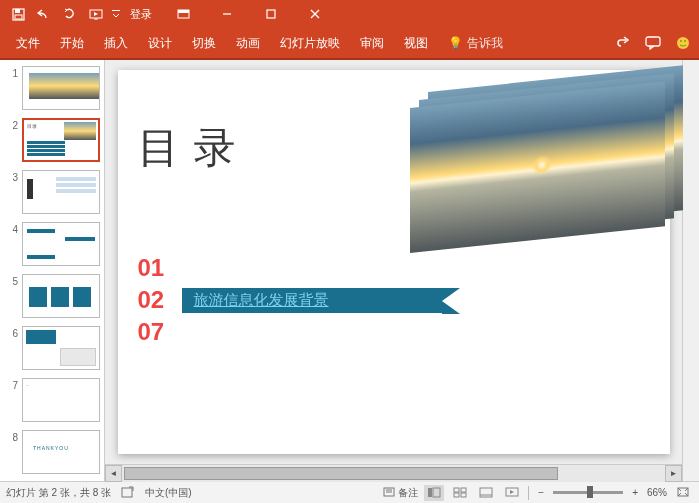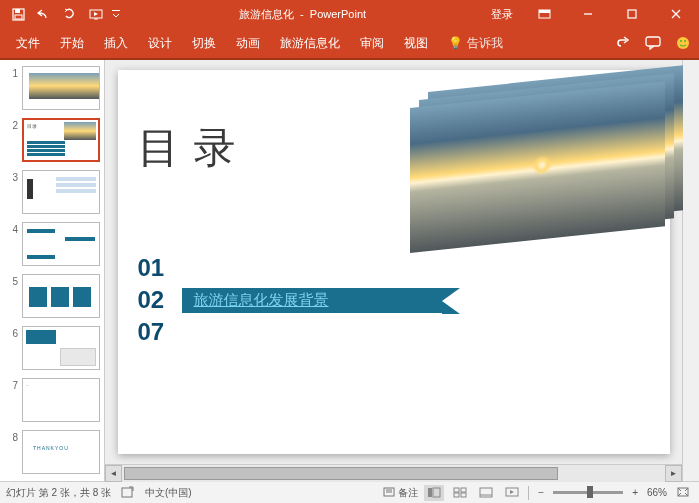--- a/index.html
+++ b/index.html
@@ -25,21 +25,21 @@
 .canvas-scroll{flex:1;display:flex;align-items:center;justify-content:center;}
 .slide{width:552px;height:384px;background:#fff;box-shadow:0 2px 8px rgba(0,0,0,0.3);position:relative;}
 .slide-title{position:absolute;left:20px;top:50px;font-size:42px;color:#3a3a3a;font-weight:400;letter-spacing:14px;}
 .slide-img-group{position:absolute;right:0px;top:30px;width:260px;height:155px;}
 .slide-img{position:absolute;width:255px;height:145px;background:linear-gradient(180deg,#7aa0b8 0%,#4a6b85 25%,#ffd978 48%,#fff3d0 52%,#b5b5a0 58%,#50575a 100%);transform:skewY(-6deg);transform-origin:left;overflow:hidden;}
 .slide-img.i1{top:-8px;left:18px;}
 .slide-img.i2{top:0;left:9px;z-index:2;}
 .slide-img.i3{top:8px;left:0;z-index:3;}
 .toc-list{position:absolute;left:20px;top:185px;}
 .toc-item{display:flex;align-items:center;margin-bottom:6px;height:26px;}
-.toc-num{font-size:24px;color:#0c4a6e;font-weight:bold;width:44px;}
+.toc-num{font-size:24px;color:#ef4444;font-weight:bold;width:44px;}
 .toc-bar{background:#1a6e8e;color:#7bd5f0;font-size:15px;padding:3px 30px 3px 12px;text-decoration:underline;position:relative;width:260px;}
 .toc-bar::after{content:"";position:absolute;right:-18px;top:0;border-top:13px solid #1a6e8e;border-bottom:13px solid #1a6e8e;border-right:18px solid transparent;}
 .toc-bar::before{content:"";position:absolute;right:-18px;top:0;height:100%;width:0;}
 .hscroll{height:17px;background:#f0f0f0;border-top:1px solid #ccc;display:flex;align-items:center;}
 .hscroll-arrow{width:17px;height:17px;background:#e0e0e0;border:1px solid #bbb;display:flex;align-items:center;justify-content:center;font-size:8px;color:#555;cursor:pointer;}
 .hscroll-track{flex:1;height:17px;background:#e8e8e8;position:relative;}
 .hscroll-thumb{position:absolute;left:2px;top:2px;height:13px;width:80%;background:#c0c0c0;border:1px solid #999;}
 .vscroll{width:17px;background:#f0f0f0;border-left:1px solid #ccc;}
 .statusbar{height:22px;background:#f3f3f3;border-top:1px solid #ccc;display:flex;align-items:center;font-size:10px;color:#555;padding:0 6px;}
 .status-left{display:flex;gap:10px;align-items:center;}
@@ -86,21 +86,20 @@
           <path d="M5 11 L9 11" stroke="#fff"></path>
         </svg>
       </div>
     <div class="tb-btn" style="width:12px;">
         <svg width="8" height="10">
           <rect x="0" y="1" width="8" height="1" fill="#fff"></rect>
           <path d="M1 5 L4 8 L7 5" fill="none" stroke="#fff"></path>
         </svg>
       </div>
   </div>
-  <div class="tb-center"><span>旅游信息化</span> &nbsp;-&nbsp; <span>PowerPoint</span></div>
   <div class="tb-right">
     <div class="tb-btn" style="width:auto;padding:0 8px;">登录</div>
     <div class="tb-btn">
         <svg width="13" height="11" viewBox="0 0 13 11">
           <rect x="1" y="1" width="11" height="8" fill="none" stroke="#fff"></rect>
           <rect x="1" y="1" width="11" height="3" fill="#fff"></rect>
         </svg>
       </div>
     <div class="tb-btn">
         <svg width="12" height="12">
@@ -121,21 +120,21 @@
   </div>
 </div>
 
 <div class="ribbon">
   <div class="ribbon-tab">文件</div>
   <div class="ribbon-tab">开始</div>
   <div class="ribbon-tab">插入</div>
   <div class="ribbon-tab">设计</div>
   <div class="ribbon-tab">切换</div>
   <div class="ribbon-tab">动画</div>
-  <div class="ribbon-tab">旅游信息化</div>
+  <div class="ribbon-tab">幻灯片放映</div>
   <div class="ribbon-tab">审阅</div>
   <div class="ribbon-tab">视图</div>
   <div class="ribbon-tab" style="opacity:0.85;">
       <span style="margin-right:4px;">💡</span>
       <span>告诉我</span>
     </div>
   <div class="ribbon-right">
     <div class="ribbon-icon">
         <svg width="16" height="14" viewBox="0 0 16 14">
           <path d="M6 10 A 3 3 0 1 1 6 4 L11 4" fill="none" stroke="#fff" stroke-width="1.5"></path>

